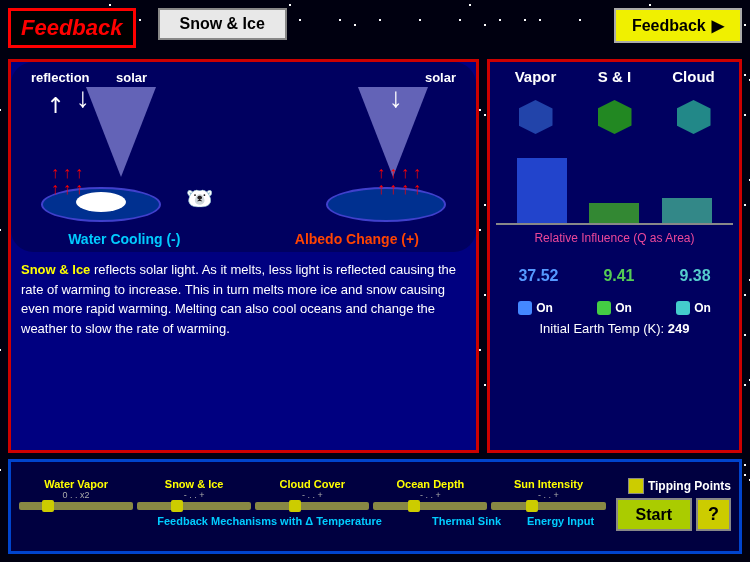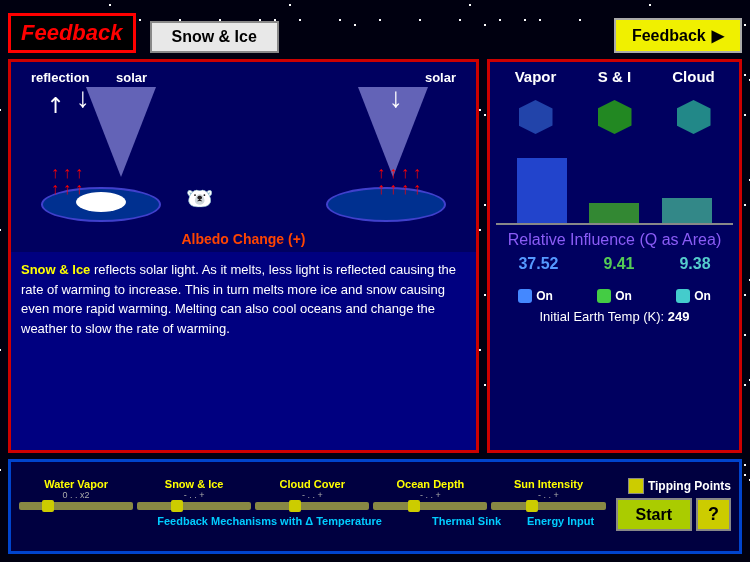--- a/index.html
+++ b/index.html
@@ -43,22 +43,22 @@
       width: 750px;
       height: 562px;
       padding: 8px;
       display: flex;
       flex-direction: column;
       gap: 6px;
     }
     
     .top-bar {
       display: flex;
-      align-items: flex-end;
-      gap: 14px;
+      align-items: flex-start;
+      gap: 22px;
       height: 45px;
     }
     .feedback-title {
       background: #000;
       border: 3px solid red;
       padding: 4px 10px;
       color: red;
       font-size: 22px;
       font-weight: bold;
       font-style: italic;
@@ -96,20 +96,21 @@
       background: #000080;
       position: relative;
       display: flex;
       flex-direction: column;
     }
     .diagram-area {
       position: relative;
       height: 190px;
       background: #000060;
       overflow: hidden;
+      border-radius: 22px;
     }
     
     .oval-left, .oval-right {
       position: absolute;
       bottom: 30px;
       width: 120px;
       height: 35px;
       border-radius: 50%;
     }
     .oval-left {
@@ -227,24 +228,24 @@
       margin-bottom: 6px;
       padding: 0 10px;
     }
     .bar {
       width: 50px;
     }
     .bar-blue { background: #2244cc; }
     .bar-green { background: #338833; }
     .bar-teal { background: #338888; }
     .rel-influence {
-      color: #8b5cf6;
-      font-size: 16px;
-      text-align: center;
-      margin-bottom: 6px;
+      color: #ec4899;
+      font-size: 12px;
+      text-align: center;
+      margin-bottom: 22px;
     }
     .values-row {
       display: flex;
       justify-content: space-around;
       margin-bottom: 8px;
     }
     .val-blue { color: #5599ff; font-size: 16px; font-weight: bold; }
     .val-green { color: #55cc55; font-size: 16px; font-weight: bold; }
     .val-teal { color: #55cccc; font-size: 16px; font-weight: bold; }
     .on-row {
@@ -499,20 +500,21 @@
         <div class="red-arrows" style="bottom:55px;right:55px;">
           <span class="red-arrow">↑<br>↑</span>
           <span class="red-arrow">↑<br>↑</span>
           <span class="red-arrow">↑<br>↑</span>
           <span class="red-arrow">↑<br>↑</span>
         </div>
 
         <div class="bear">🐻‍❄️</div>
 
         <div class="diag-labels">
+          <span class="water-cooling">Water Cooling (-)</span>
           <span class="albedo-change">Albedo Change (+)</span>
         </div>
       </div>
 
       <div class="text-panel">
         <strong>Snow &amp; Ice</strong>
         <span> reflects solar light. As it melts, less light is reflected causing the rate of warming to increase. This in turn melts more ice and snow causing even more rapid warming. Melting can also cool oceans and change the weather to slow the rate of warming.</span>
       </div>
     </div>
 

